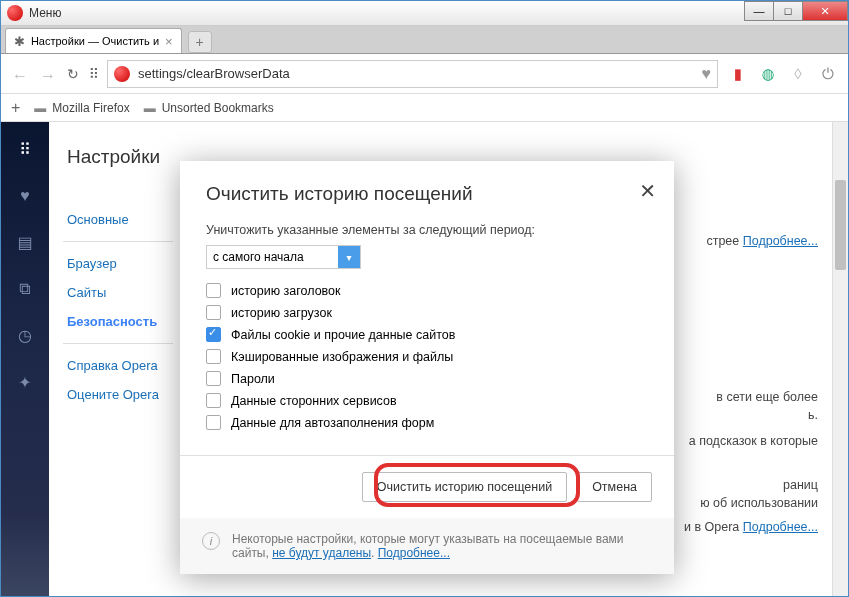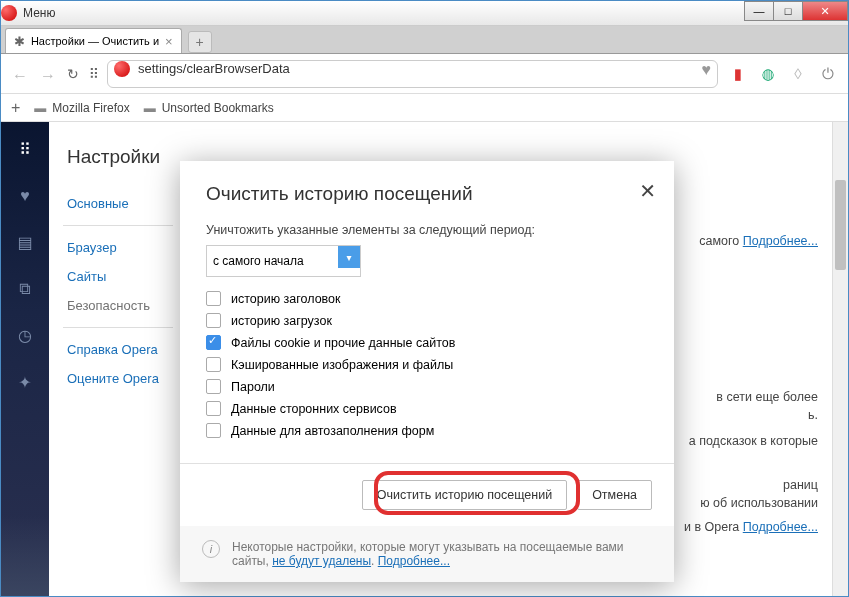--- a/index.html
+++ b/index.html
@@ -1,65 +1,65 @@
 <!DOCTYPE html>
 <html><head>
 <meta charset="utf-8">
 <style>
 *{box-sizing:border-box;margin:0;padding:0;font-family:"Segoe UI",Arial,sans-serif}
 body{width:849px;height:597px;overflow:hidden;background:#fff;position:relative}
 .win-frame{border:1px solid #4a8bc4;width:849px;height:597px;position:relative;background:#fff}
-.titlebar{height:25px;background:linear-gradient(#fff,#e8e8e8);border-bottom:1px solid #ccc;display:flex;align-items:center;position:relative}
+.titlebar{height:25px;background:linear-gradient(#fff,#e8e8e8);border-bottom:1px solid #ccc;display:flex;align-items:center;padding-left:6px;position:relative}
 .opera-o{width:16px;height:16px;border-radius:50%;background:radial-gradient(ellipse at 30% 30%,#ff6b6b,#cc0000);margin-right:6px}
 .menu-txt{font-size:12px;color:#333}
 .win-btns{position:absolute;right:0;top:0;display:flex}
 .win-btn{width:30px;height:20px;border:1px solid #888;background:linear-gradient(#f5f5f5,#ddd);display:flex;align-items:center;justify-content:center;font-size:11px;margin-left:-1px}
 .win-btn.close{background:linear-gradient(#e88,#d33);color:#fff;width:46px}
 .tabbar{height:28px;background:#d0d0d0;display:flex;align-items:flex-end;padding-left:4px;border-bottom:1px solid #999}
 .tab{height:25px;background:#fff;border:1px solid #aaa;border-bottom:none;border-radius:3px 3px 0 0;display:flex;align-items:center;padding:0 8px;font-size:11px;min-width:170px;gap:6px}
 .gear{color:#666;font-size:13px}
 .tab-close{margin-left:auto;color:#888;font-size:13px;cursor:pointer}
 .newtab{width:24px;height:22px;background:#e5e5e5;border:1px solid #bbb;border-radius:3px;margin-left:6px;display:flex;align-items:center;justify-content:center;color:#777;font-size:14px}
 .addrbar{height:40px;background:#fff;border-bottom:1px solid #ddd;display:flex;align-items:center;padding:0 10px;gap:10px}
 .nav-arrow{color:#bbb;font-size:16px;width:18px;text-align:center}
 .reload{color:#666;font-size:14px}
 .dots{color:#666;font-size:14px;letter-spacing:-2px}
-.addr-input-wrap{flex:1;height:28px;border:1px solid #ccc;border-radius:6px;display:flex;align-items:flex-start;padding:0 6px;gap:8px}
+.addr-input-wrap{flex:1;height:28px;border:1px solid #ccc;border-radius:0;display:flex;align-items:center;padding:0 6px;gap:8px}
 .addr-opera{width:16px;height:16px;border-radius:50%;background:radial-gradient(ellipse at 30% 30%,#ff6b6b,#cc0000)}
 .addr-text{font-size:13px;color:#333;flex:1;border:none;outline:none}
 .heart{color:#999;font-size:16px}
 .tool-icon{width:20px;text-align:center;font-size:15px}
 .bm-bar{height:28px;background:#fff;border-bottom:1px solid #ddd;display:flex;align-items:center;padding:0 10px;gap:14px;font-size:12px;color:#444}
 .bm-item{display:flex;align-items:center;gap:6px}
 .folder{color:#888}
 .content{display:flex;height:474px;position:relative}
 .rail{width:48px;background:linear-gradient(180deg,#0a1530 0%,#1a2545 40%,#2a3050 100%);display:flex;flex-direction:column;align-items:center;padding-top:18px;gap:28px}
 .rail-icon{color:#7a8aa8;font-size:16px;width:20px;text-align:center}
 .rail-icon.active{color:#fff}
 .rail-hill{position:absolute;bottom:0;left:0;width:48px;height:80px;background:linear-gradient(180deg,transparent,#3a4560)}
 .settings-page{flex:1;display:flex;position:relative;overflow:hidden}
 .set-nav{width:130px;padding:24px 0 0 18px}
-.set-title{font-size:19px;color:#333;margin-bottom:28px}
+.set-title{font-size:19px;color:#333;margin-bottom:44px}
 .set-link{font-size:13px;color:#1a6fb8;margin-bottom:14px;cursor:pointer}
-.set-link.bold{font-weight:400;color:#737373}
+.set-link.bold{font-weight:700;color:#3b82f6}
 .set-sep{height:1px;background:#ddd;margin:14px 0 14px -4px;width:110px}
 .set-body{flex:1;padding:24px 20px 0 0;position:relative;font-size:12.5px;color:#444}
 .search-box{width:300px;height:28px;border:1px solid #ccc;padding:0 8px;font-size:12px;color:#999}
 .bg-text{position:absolute;font-size:12.5px;color:#444}
 .link{color:#1a6fb8;text-decoration:underline;cursor:pointer}
 .cb-line{display:flex;align-items:center;gap:8px;margin-top:8px}
 .cb{width:14px;height:14px;border:1px solid #aaa;border-radius:2px}
 .scrollbar{position:absolute;right:0;top:0;width:16px;height:100%;background:#f0f0f0;border-left:1px solid #ddd}
 .scroll-thumb{position:absolute;top:58px;left:2px;width:11px;height:90px;background:#c0c0c0;border-radius:2px}
 .dialog{position:absolute;left:179px;top:160px;width:494px;background:#fff;box-shadow:0 4px 30px rgba(0,0,0,0.35);z-index:10}
 .dlg-body{padding:22px 26px 18px}
 .dlg-title{font-size:19px;color:#333;font-weight:400;margin-bottom:18px}
 .dlg-close{position:absolute;right:18px;top:18px;font-size:20px;color:#444;cursor:pointer}
 .dlg-sub{font-size:12.5px;color:#444;margin-bottom:8px}
-.dlg-select{width:155px;height:32px;border:1px solid #ccc;font-size:12px;padding:0 6px;display:flex;align-items:center;position:relative;margin-bottom:14px}
+.dlg-select{width:155px;height:24px;border:1px solid #ccc;font-size:12px;padding:0 6px;display:flex;align-items:center;position:relative;margin-bottom:14px}
 .dlg-select-btn{position:absolute;right:0;top:0;width:22px;height:22px;background:#4a9de8;color:#fff;display:flex;align-items:center;justify-content:center;font-size:10px}
 .opt-row{display:flex;align-items:center;gap:10px;margin-bottom:7px;font-size:12.5px}
 .chk{width:15px;height:15px;border:1px solid #aaa;border-radius:2px;flex-shrink:0}
 .chk.on{background:#3b8ee8;border-color:#3b8ee8;position:relative}
 .chk.on::after{content:"✓";color:#fff;font-size:11px;position:absolute;left:1px;top:-2px}
 .dlg-footer{border-top:1px solid #e0e0e0;padding:16px 22px;display:flex;justify-content:flex-end;gap:10px}
 .btn{height:30px;padding:0 14px;border:1px solid #bbb;background:#fff;font-size:12.5px;color:#333;border-radius:2px;cursor:pointer}
 .highlight{position:absolute;border:4px solid #e03030;border-radius:14px;pointer-events:none}
 .dlg-info{background:#f7f7f7;padding:14px 22px;display:flex;gap:12px;font-size:12px;color:#777;align-items:flex-start}
 .info-i{width:18px;height:18px;border:1px solid #bbb;border-radius:50%;display:flex;align-items:center;justify-content:center;font-style:italic;font-size:11px;flex-shrink:0;color:#888}
@@ -136,21 +136,21 @@
         <div class="set-link">Сайты</div>
         <div class="set-link bold">Безопасность</div>
         <div class="set-sep"></div>
         <div class="set-link">Справка Opera</div>
         <div class="set-link">Оцените Opera</div>
       </div>
 
       <div class="set-body">
 
         <div class="bg-text" style="top:112px;right:30px">
-          <span>самого</span>
+          <span>стрее</span>
           <span class="link">Подробнее...</span>
         </div>
         <div class="bg-text" style="top:268px;right:30px">в сети еще более</div>
         <div class="bg-text" style="top:286px;right:30px">ь.</div>
         <div class="bg-text" style="top:312px;right:30px">а подсказок в которые</div>
         <div class="bg-text" style="top:356px;right:30px">раниц</div>
         <div class="bg-text" style="top:374px;right:30px">ю об использовании</div>
         <div class="bg-text" style="top:398px;right:30px">
           <span>и в Opera</span>
           <span class="link">Подробнее...</span>

